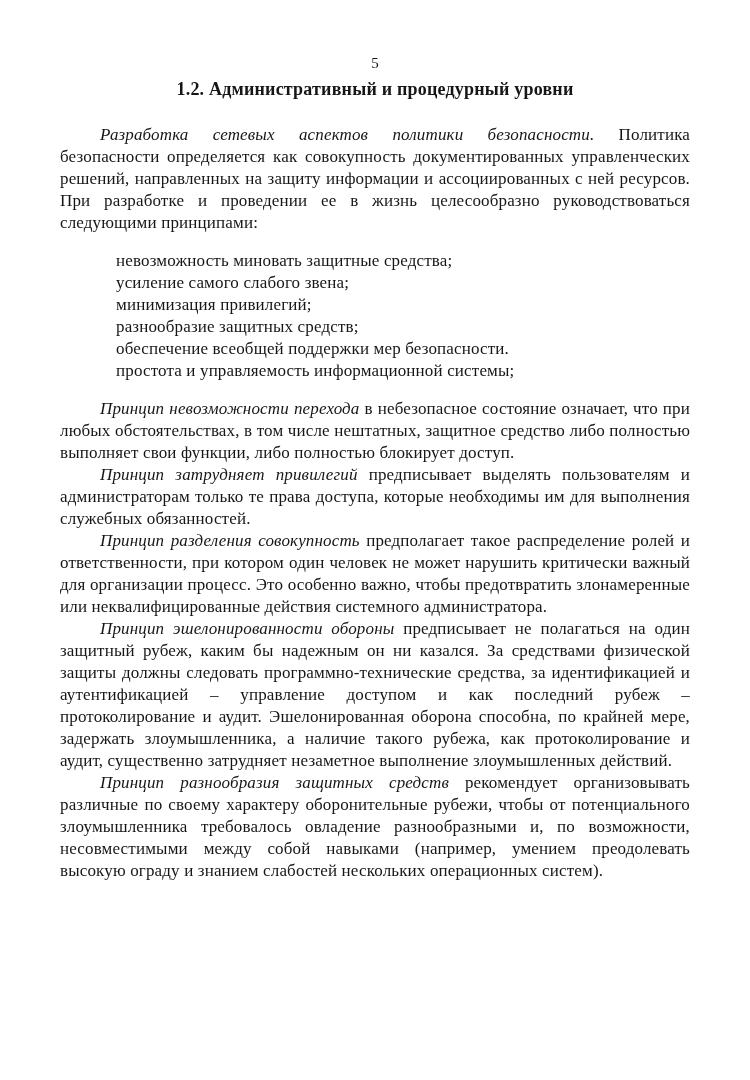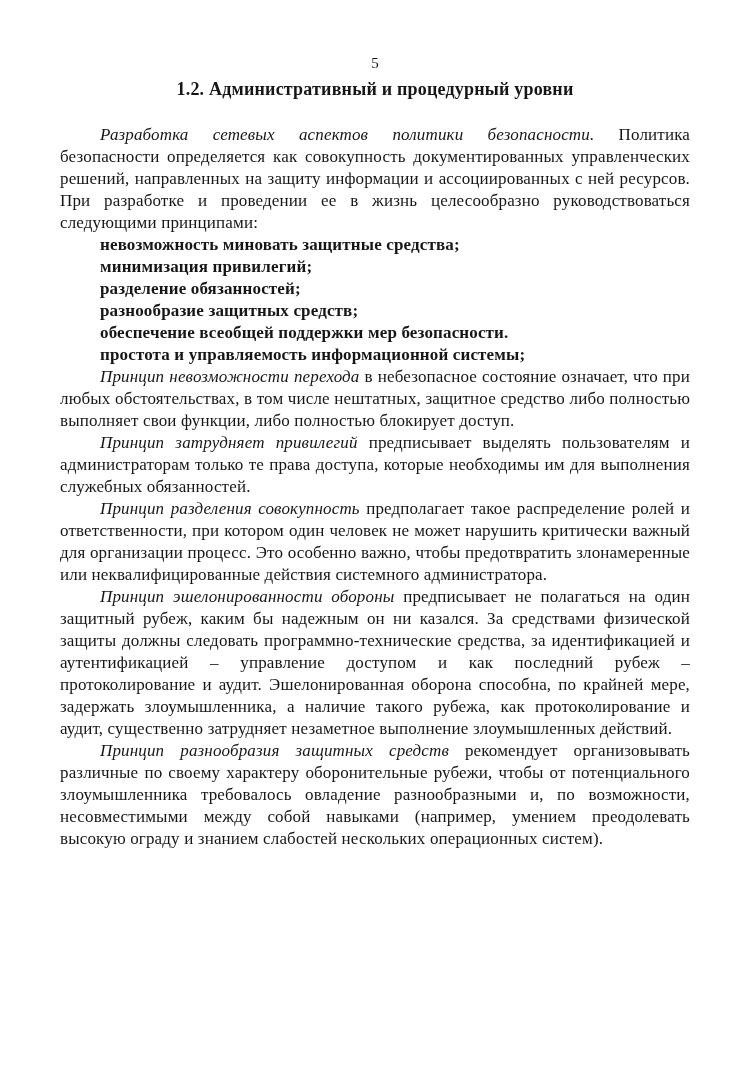--- a/index.html
+++ b/index.html
@@ -46,22 +46,21 @@
     letter-spacing: 0.15px;
   }
   .para {
     margin: 0;
     text-indent: 40px;
   }
   .lead-italic {
     font-style: italic;
   }
   .principles-list {
-    margin: 0;
-    font-weight: bold;
+    margin: 16px;
   }
   .list-item {
     padding-left: 40px;
     text-align: left;
   }
 </style>
 </head>
 <body>
 
 <div class="sheet">
@@ -69,22 +68,22 @@
   <div class="page-number">5</div>
 
   <h1 class="section-heading">1.2. Административный и процедурный уровни</h1>
 
   <div class="page-body">
 
     <p class="para"><span class="lead-italic">Разработка сетевых аспектов политики безопасности.</span><span> Политика безопасности определяется как совокупность документированных управленческих решений, направленных на защиту информации и ассоциированных с ней ресурсов. При разработке и проведении ее в жизнь целесообразно руководствоваться следующими принципами:</span></p>
 
     <div class="principles-list">
       <div class="list-item">невозможность миновать защитные средства;</div>
+      <div class="list-item">усиление самого слабого звена;</div>
       <div class="list-item">минимизация привилегий;</div>
-      <div class="list-item">разделение обязанностей;</div>
       <div class="list-item">разнообразие защитных средств;</div>
       <div class="list-item">обеспечение всеобщей поддержки мер безопасности.</div>
       <div class="list-item">простота и управляемость информационной системы;</div>
     </div>
 
     <p class="para"><span class="lead-italic">Принцип невозможности перехода</span><span> в небезопасное состояние означает, что при любых обстоятельствах, в том числе нештатных, защитное средство либо полностью выполняет свои функции, либо полностью блокирует доступ.</span></p>
 
     <p class="para"><span class="lead-italic">Принцип затрудняет привилегий</span><span> предписывает выделять пользователям и администраторам только те права доступа, которые необходимы им для выполнения служебных обязанностей.</span></p>
 
     <p class="para"><span class="lead-italic">Принцип разделения совокупность</span><span> предполагает такое распределение ролей и ответственности, при котором один человек не может нарушить критически важный для организации процесс. Это особенно важно, чтобы предотвратить злонамеренные или неквалифицированные действия системного администратора.</span></p>

